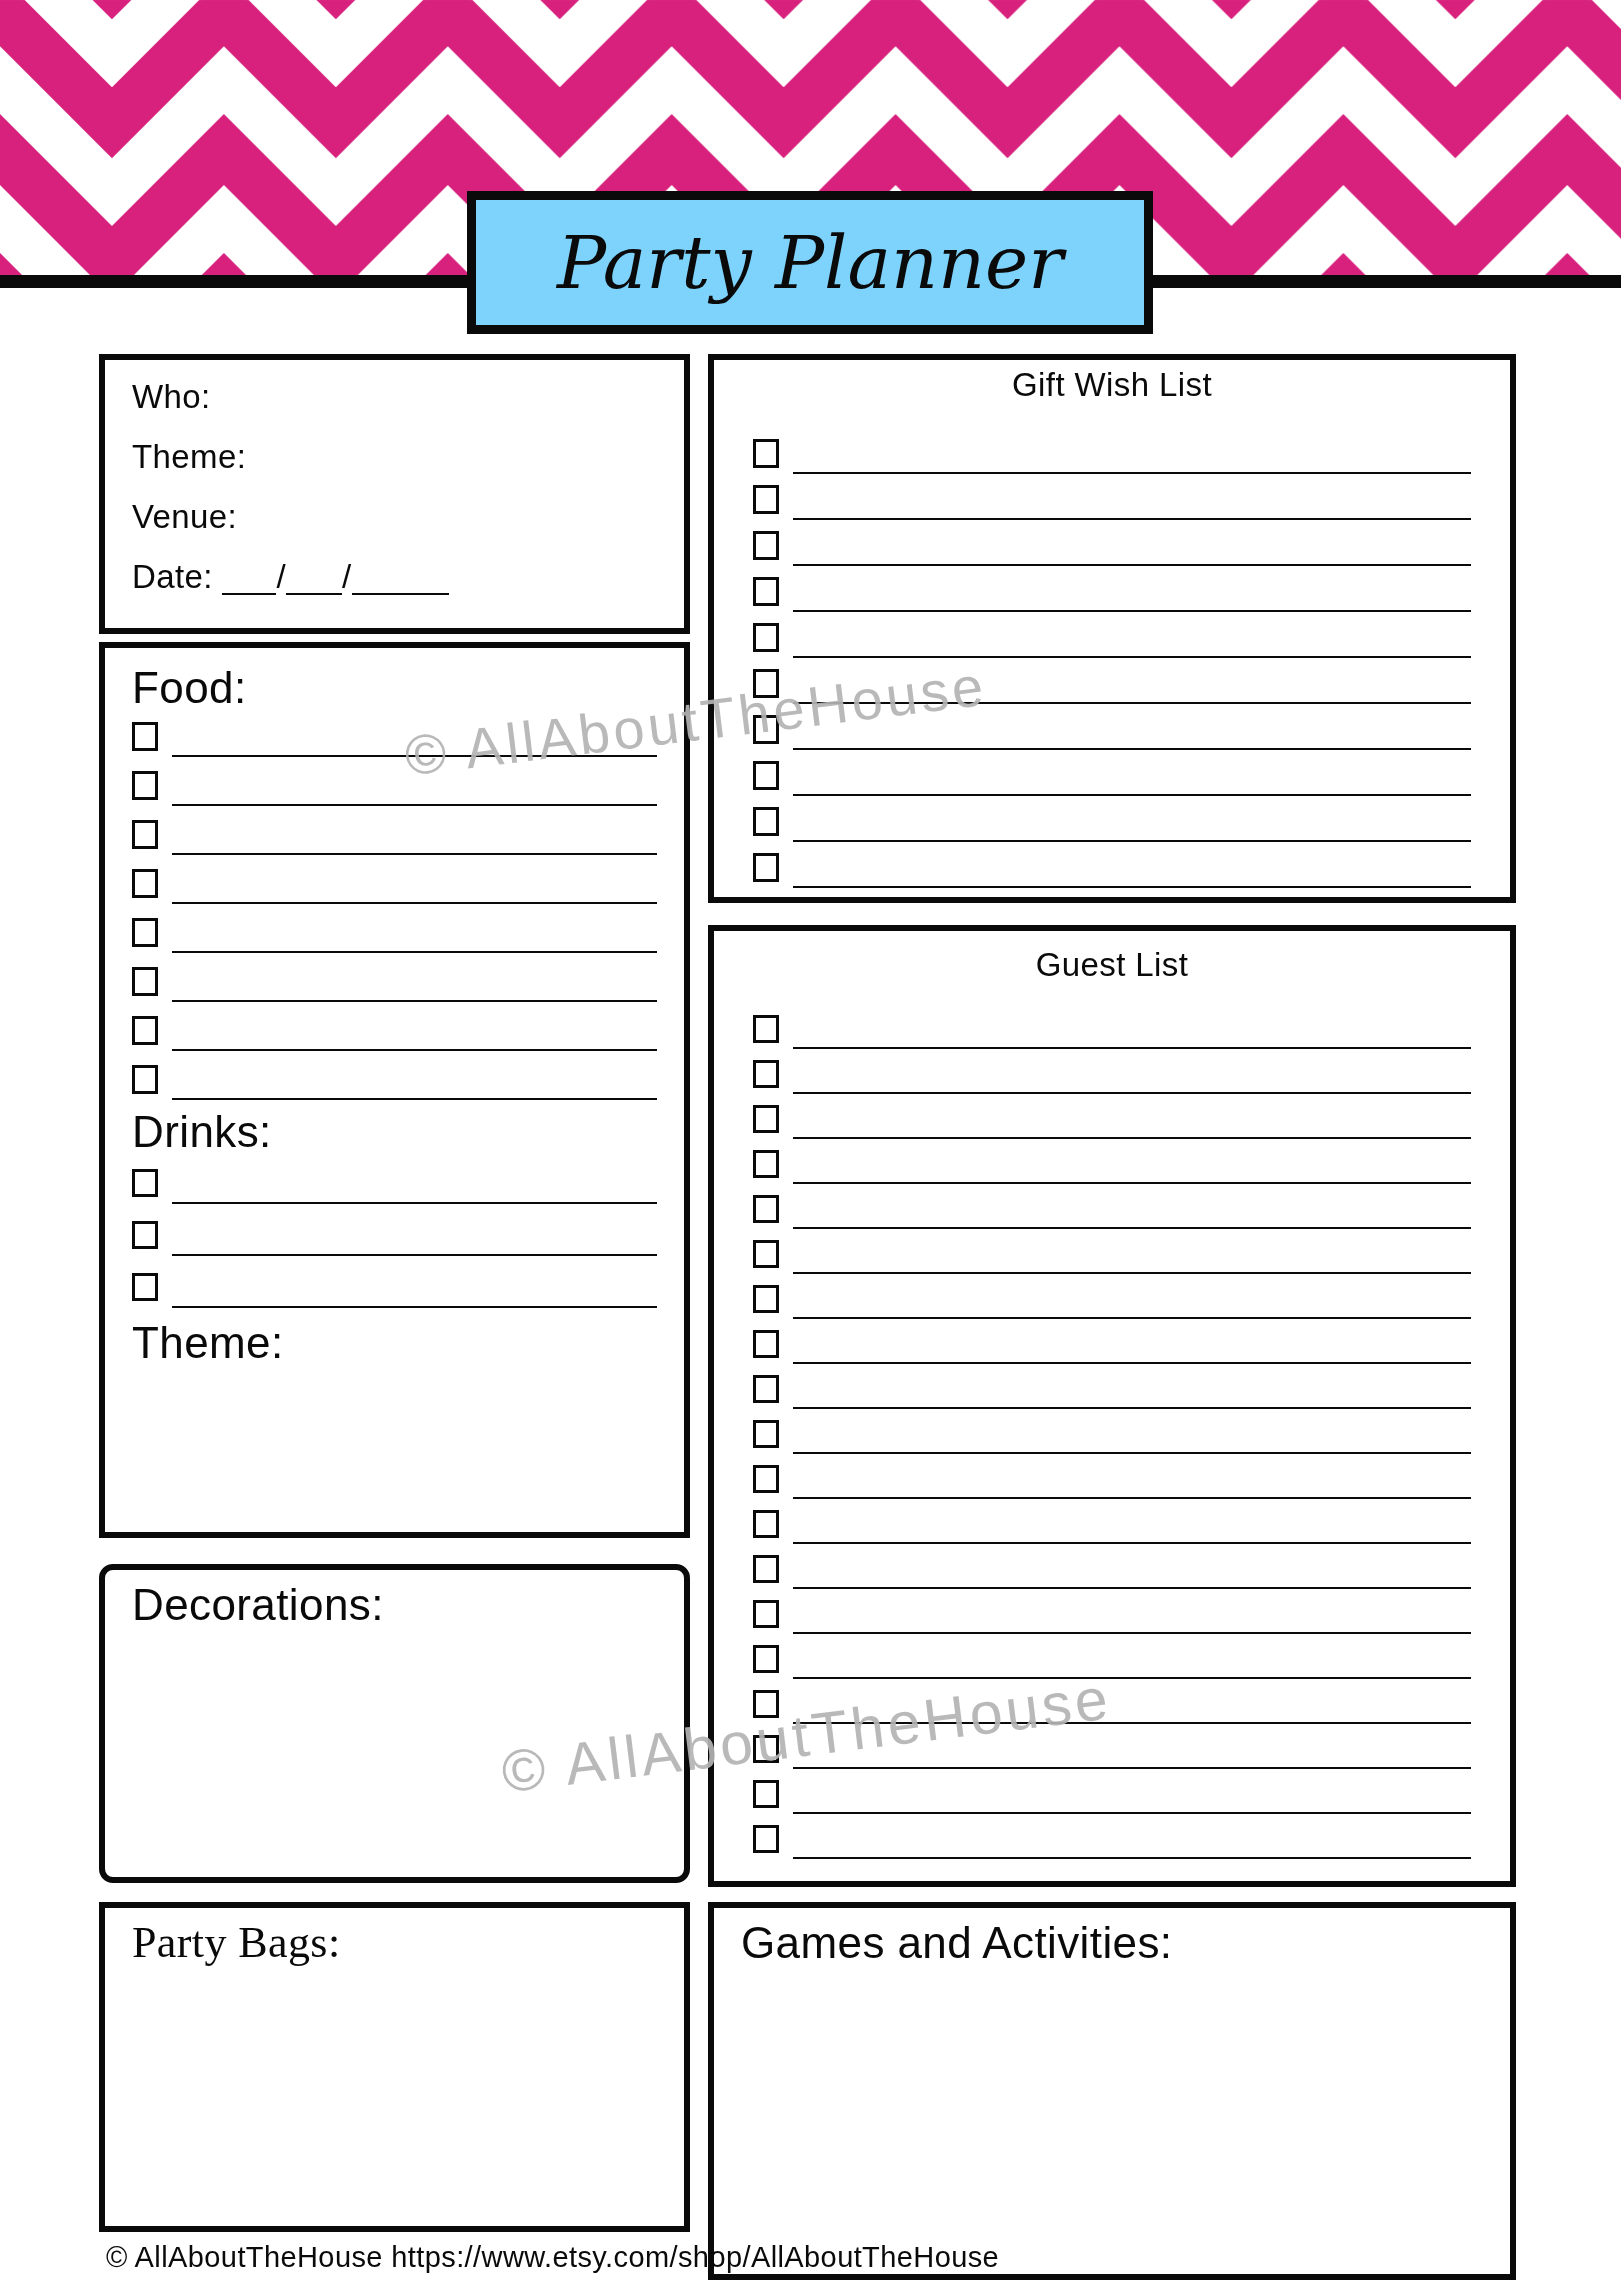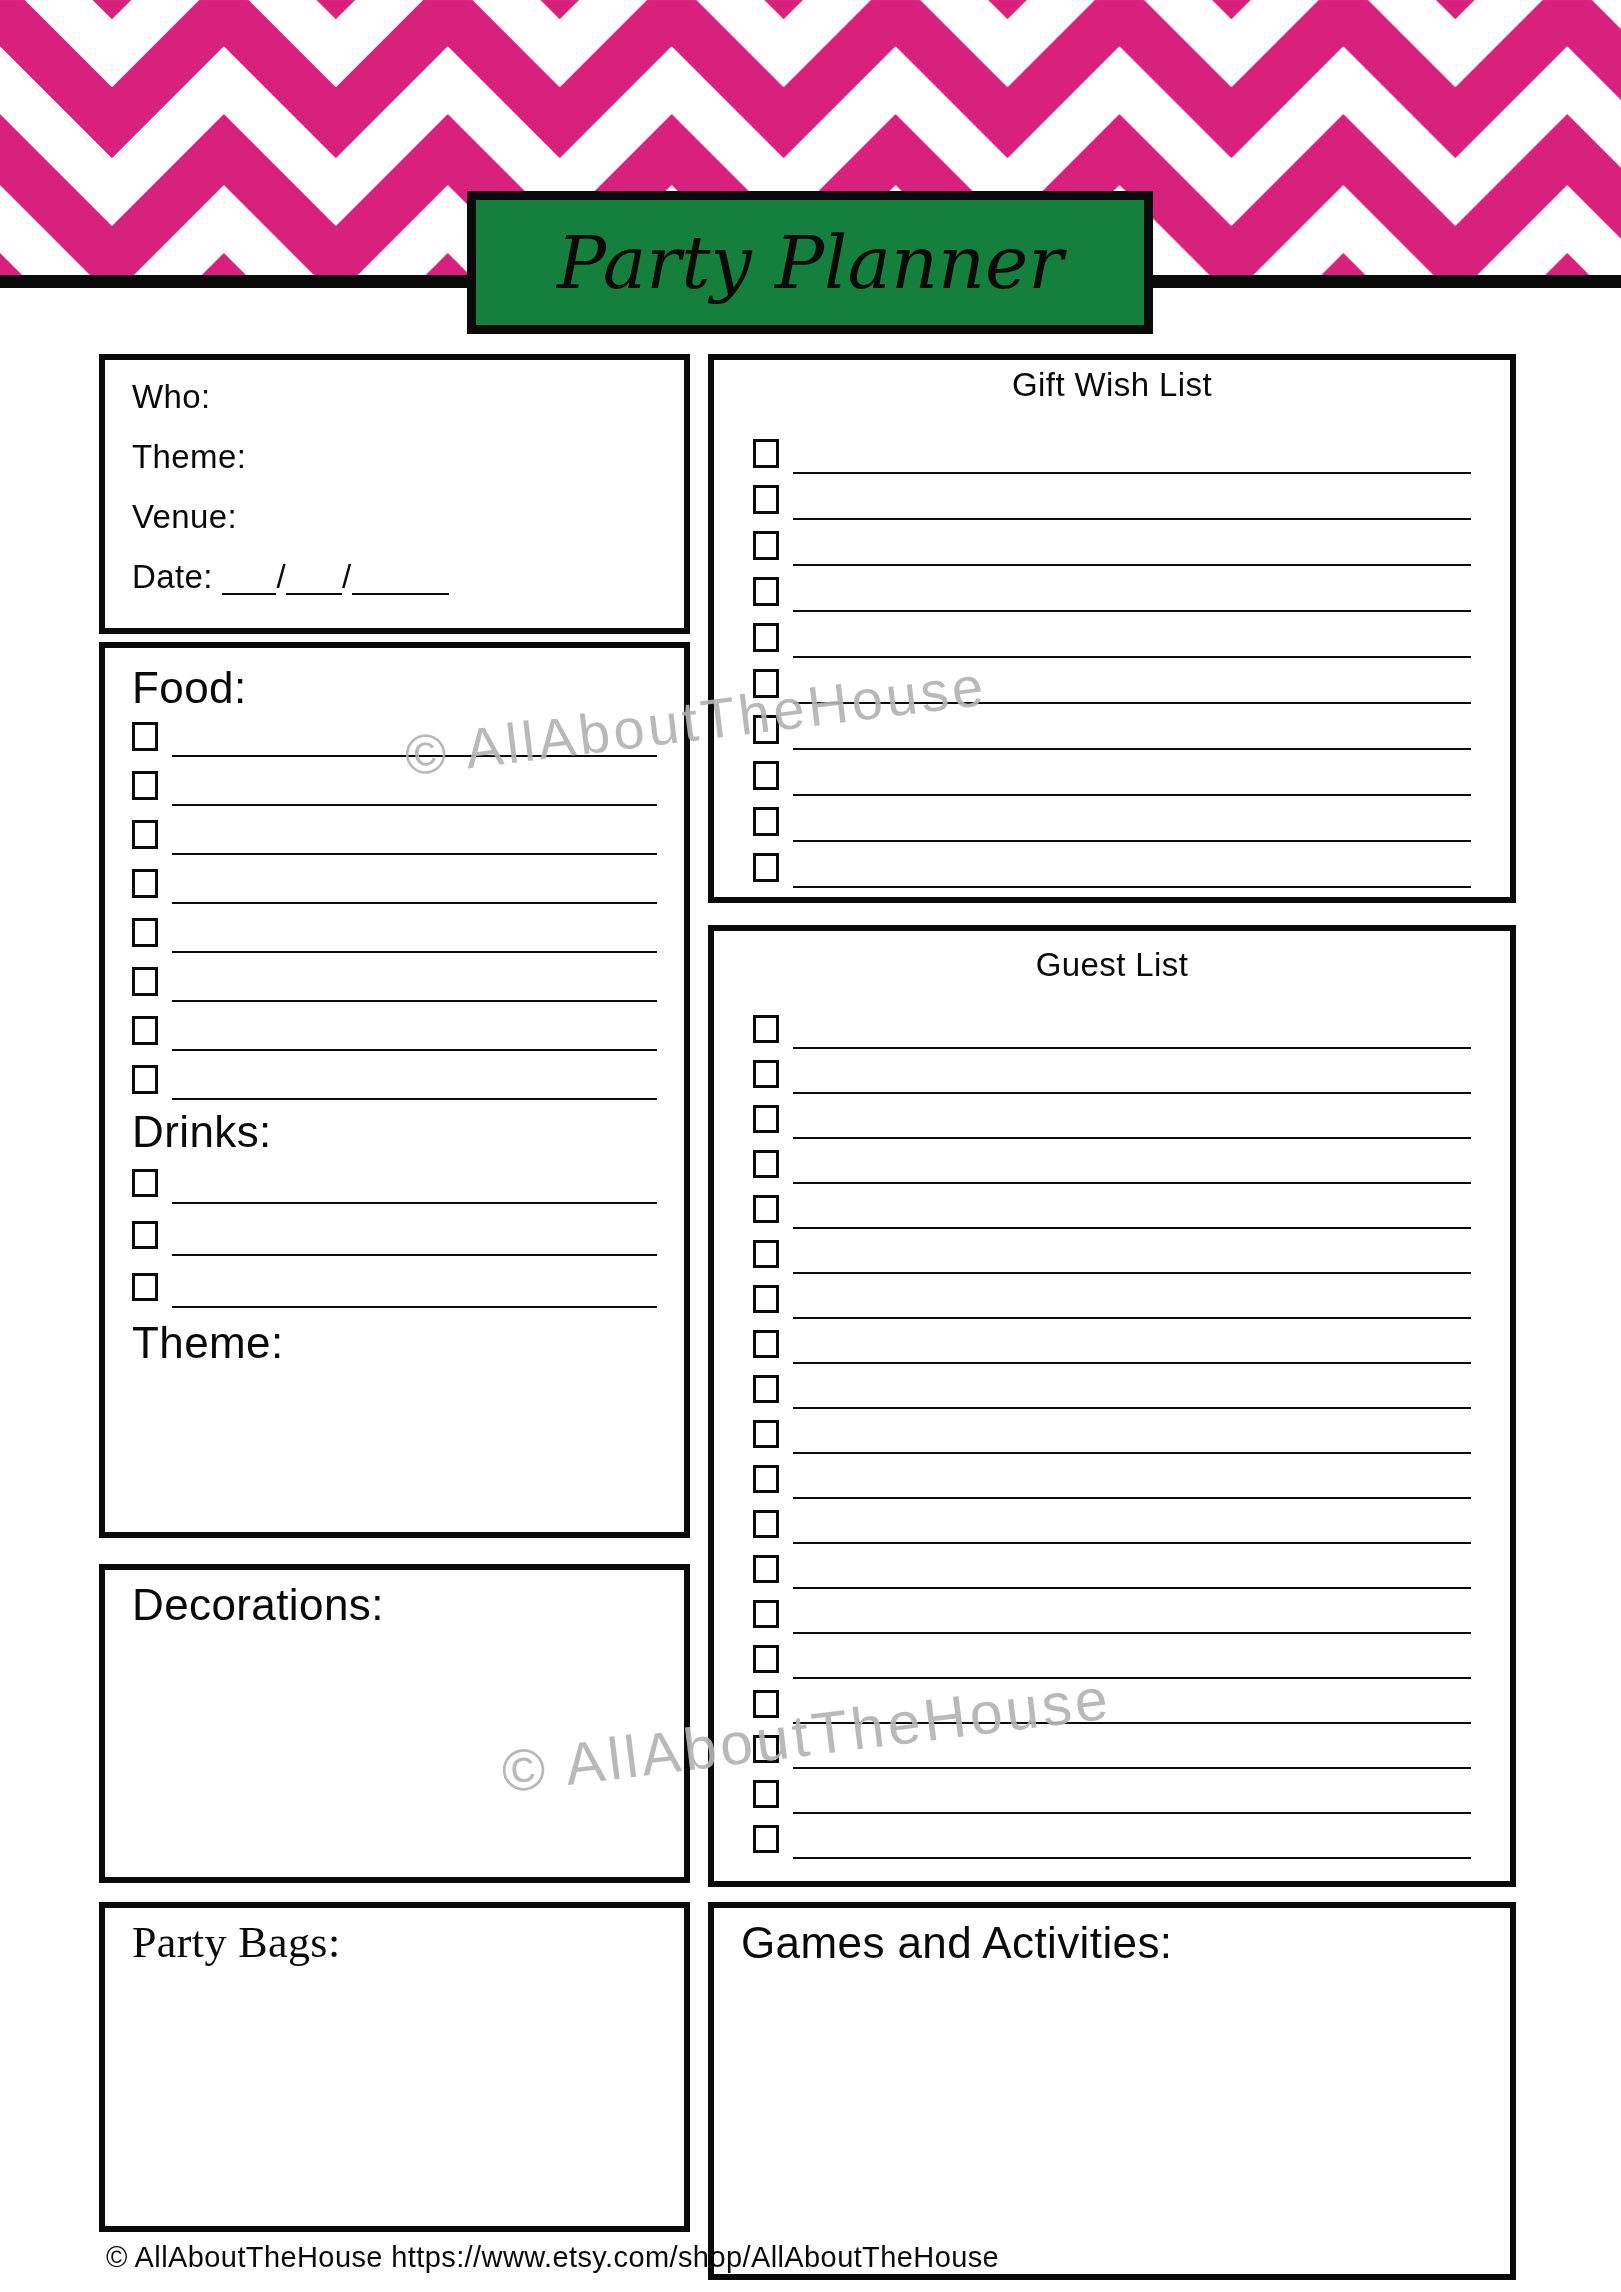--- a/index.html
+++ b/index.html
@@ -10,36 +10,36 @@
     font-family:"Liberation Sans",sans-serif;
     color:#0a0a0a;
     overflow:hidden;
   }
   
   .chevron{position:absolute;left:0;top:0;display:block;}
   .blackbar{position:absolute;left:0;top:275px;width:1621px;height:13.4px;background:#0a0a0a;}
   
   .titlebox{
     position:absolute;left:467px;top:191px;width:686px;height:143px;
-    box-sizing:border-box;border:9.9px solid #0a0a0a;background:#15803d;
+    box-sizing:border-box;border:9.9px solid #0a0a0a;background:#7dd3fc;
     display:flex;align-items:center;justify-content:center;z-index:5;
   }
   .title{
     font-family:"DejaVu Serif",serif;font-style:italic;
     font-size:73px;line-height:1;white-space:nowrap;
   }
   
   .sec{
     position:absolute;box-sizing:border-box;
     border:6.3px solid #0a0a0a;background:#ffffff;
     padding:19px 27px;
   }
   #details-box{left:99px;top:354px;width:591px;height:280px;padding-top:16px;}
   #food-box{left:99px;top:642px;width:591px;height:896px;}
-  #decorations-box{left:99px;top:1564px;width:591px;height:319px;padding-top:14.3px;}
+  #decorations-box{left:99px;top:1564px;width:591px;height:319px;padding-top:14.3px;border-radius:14px;}
   #partybags-box{left:99px;top:1902px;width:591px;height:330px;padding-top:14.3px;font-family:Liberation Serif, serif;}
   #gift-box{left:708px;top:354px;width:808px;height:549px;padding:4px 39px;}
   #guest-box{left:708px;top:925px;width:808px;height:962px;padding:12.5px 39px;}
   #games-box{left:708px;top:1902px;width:808px;height:378px;padding:14.3px 27px;}
   .label{font-size:44px;line-height:41px;letter-spacing:0.4px;}
   .sec-title{font-size:33px;line-height:41px;text-align:center;letter-spacing:0.4px;}
   
   .field{font-size:33px;line-height:41px;margin-bottom:19px;letter-spacing:0.4px;}
   .date-row{font-size:33px;line-height:41px;letter-spacing:0.4px;white-space:nowrap;}
   .dseg{display:inline-block;border-bottom:2.7px solid #0a0a0a;height:30px;vertical-align:-7.2px;}

